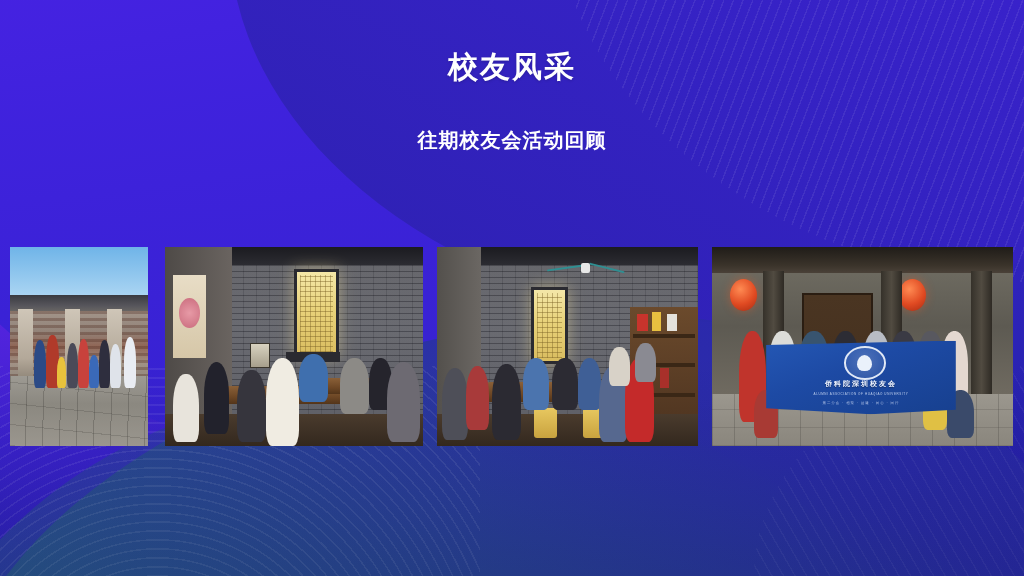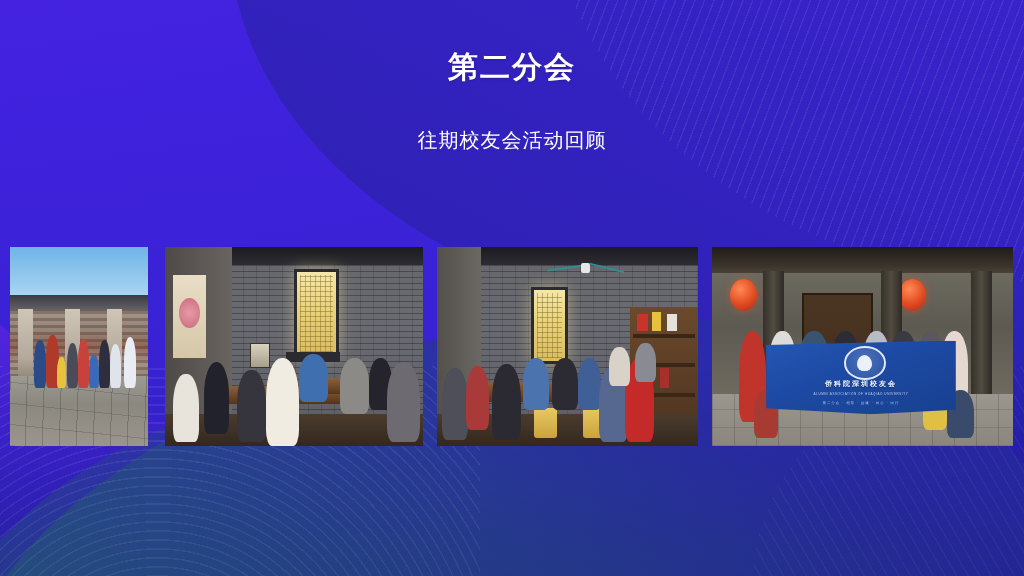--- a/index.html
+++ b/index.html
@@ -69,21 +69,21 @@
 
   
   .titles{position:absolute;left:0;right:0;top:0;text-align:center;}
   .title{
     margin:0;padding-top:47px;
     font-size:30px;font-weight:bold;color:#ffffff;letter-spacing:2px;
     text-shadow:0 1px 3px rgba(0,0,0,.18);
   }
   .subtitle{
     margin:0;padding-top:39px;
-    font-size:20px;font-weight:normal;color:#ffffff;letter-spacing:1px;
+    font-size:20px;font-weight:bold;color:#ffffff;letter-spacing:1px;
   }
   .subtitle2{
     margin:0;padding-top:15px;
     font-size:21px;font-weight:normal;color:#f2f0ff;letter-spacing:1px;
   }
 
   
   .strip{position:absolute;left:0;top:247px;width:1024px;height:199px;}
   .photo{position:absolute;top:0;height:199px;overflow:hidden;background:#25223f;}
   .p1{left:10px;width:138px;}
@@ -182,21 +182,21 @@
   <div class="bg-sweep"></div>
   <div class="bg-sweep2"></div>
   <div class="bg-lines-tr"></div>
   <div class="bg-bottomwave2"></div>
   <div class="bg-bottomwave"></div>
   <div class="bg-lines-bl"></div>
   <div class="bg-lines-br"></div>
   <div class="bg-vign"></div>
 
   <div class="titles">
-    <h1 class="title">第二分会</h1>
+    <h1 class="title">校友风采</h1>
     <h2 class="subtitle">往期校友会活动回顾</h2>
   </div>
 
   <div class="strip">
 
     <div class="photo p1">
       <div class="scene">
         <div class="sky1"></div>
         <div class="roof1"></div>
         <div class="wall1"></div>

